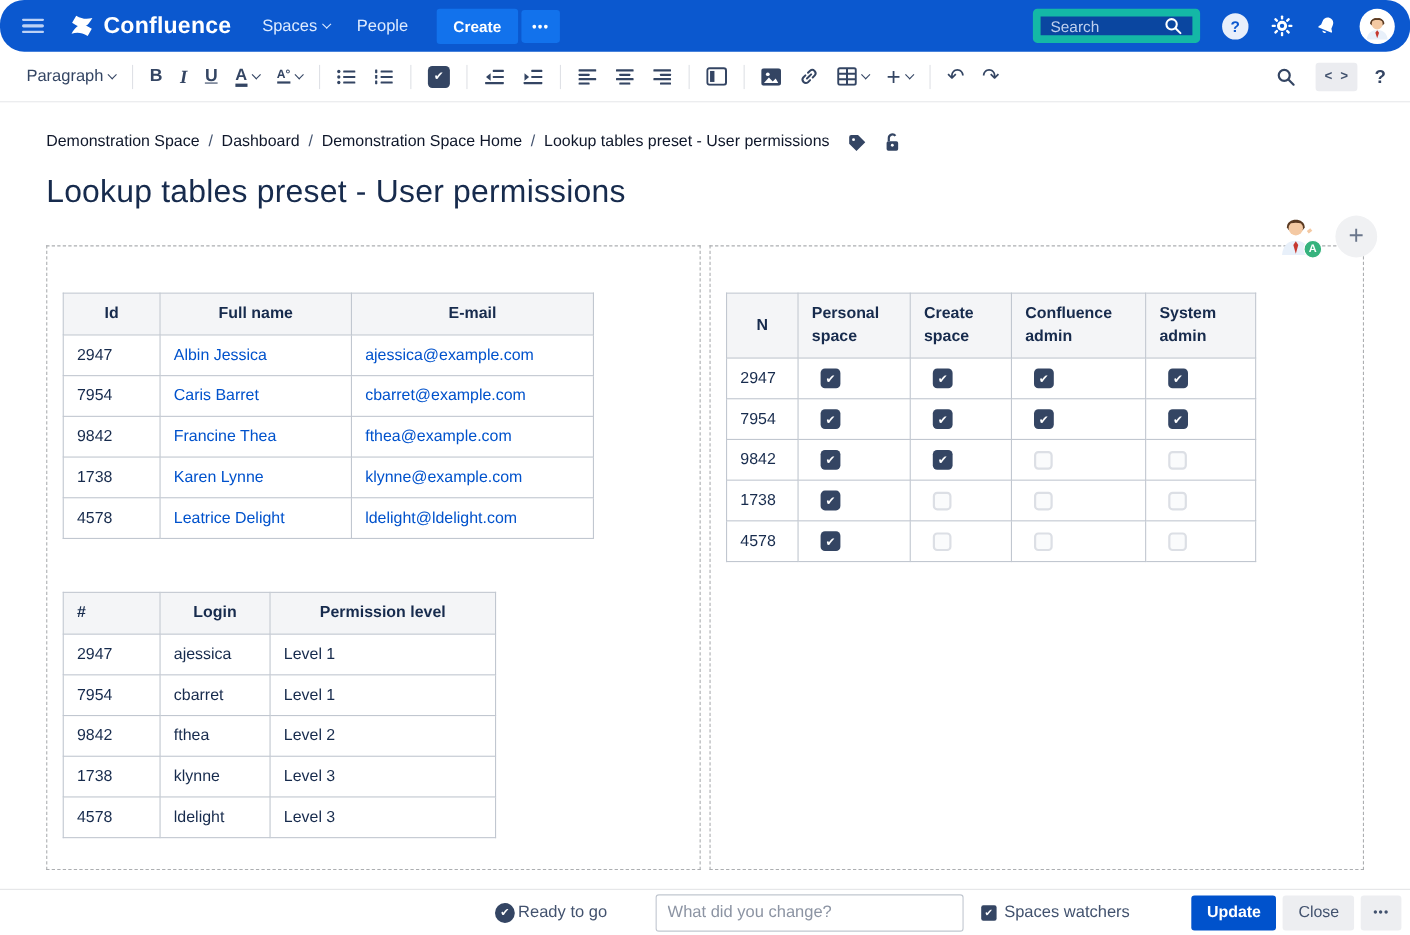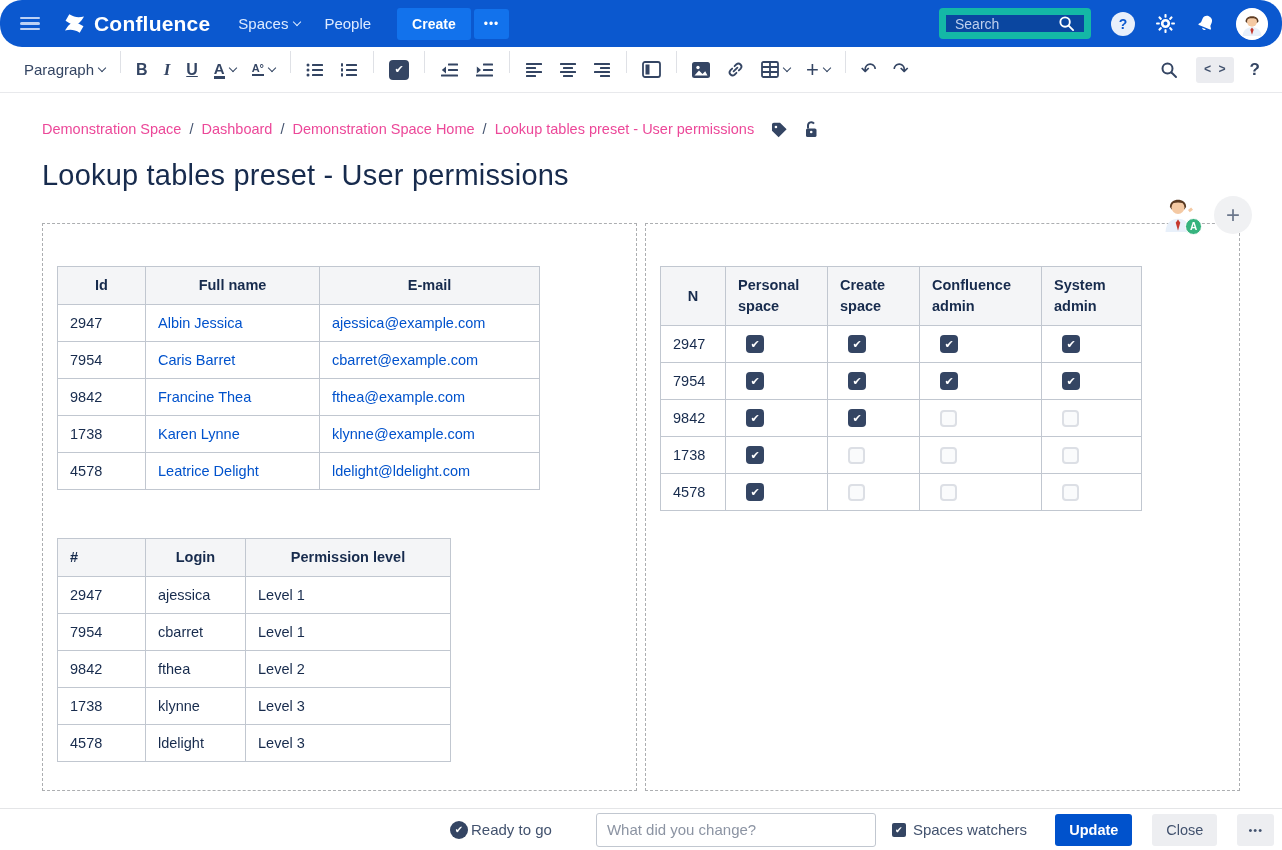--- a/index.html
+++ b/index.html
@@ -25,21 +25,21 @@
                 display:flex; align-items:center; padding:0 9px; }
   .nav-search input { background:transparent; border:none; outline:none; color:#fff; font-size:14px; flex:1; width:100px;
                       font-family:"Liberation Sans",sans-serif; }
   .nav-search input::placeholder { color:#BFD0EE; }
   .help-circ { width:24px; height:24px; border-radius:50%; background:#E8EFFB; color:#0B58CF;
                font-weight:700; font-size:14px; display:flex; align-items:center; justify-content:center; cursor:pointer; }
   .nav-ic { cursor:pointer; display:flex; }
   .avatar-circ { width:32px; height:32px; border-radius:50%; overflow:hidden; background:#fff; cursor:pointer; }
 
   
-  .toolbar { height:46px; display:flex; padding:4px 16px; color:#344563;
+  .toolbar { height:46px; display:flex; align-items:center; padding:4px 16px; color:#344563;
              border-bottom:1px solid #E8E9EC; }
   .titem { display:flex; align-items:center; gap:5px; padding:4px 8px; cursor:pointer; font-size:15px; border-radius:3px; }
   .titem .chev { border-color:#344563; }
   .tdiv { width:1px; height:22px; background:#DFE1E6; margin:0 7px; }
   .b-lbl { font-weight:700; font-size:16px; }
   .i-lbl { font-style:italic; font-family:"Liberation Serif",serif; font-size:17px; font-weight:600; }
   .u-lbl { text-decoration:underline; font-size:16px; font-weight:600; }
   .a-color { font-weight:700; font-size:15px; border-bottom:3px solid #344563; line-height:15px; }
   .a-style { font-weight:700; font-size:11px; border-bottom:2px solid #344563; line-height:11px; }
   .task-ic { width:20px; height:20px; background:#344563; border-radius:4px; color:#fff;
@@ -47,21 +47,21 @@
   .task-ic::after { content:"\2714"; }
   .uglyph { font-size:19px; line-height:16px; }
   .tb-right { margin-left:auto; display:flex; align-items:center; gap:10px; }
   .src-btn { background:#EBECF0; border:none; border-radius:3px; padding:6px 8px; color:#42526E;
              font-weight:700; font-size:12px; cursor:pointer; font-family:"Liberation Mono",monospace; }
   .q-lbl { font-size:17px; font-weight:700; padding:0 6px; cursor:pointer; }
 
   
   .content { position:relative; height:715px; padding:0 42px; }
   .crumb-row { display:flex; align-items:center; padding-top:27px; font-size:14.5px; }
-  .crumb-row a { color:#ec4899; text-decoration:none; cursor:pointer;text-align:center; }
+  .crumb-row a { color:#0f172a; text-decoration:none; cursor:pointer;text-align:center; }
   .crumb-sep { color:#42526E; margin:0 8px; }
   .crumb-icons { display:flex; align-items:center; gap:16px; margin-left:16px; }
   .collab { position:absolute; top:100px; right:30px; display:flex; align-items:center; gap:16px; }
   .collab-av { position:relative; width:40px; height:44px; cursor:pointer; }
   .badge { position:absolute; right:-4px; bottom:2px; width:17px; height:17px; border-radius:50%;
            background:#36B37E; color:#fff; font-size:10px; font-weight:700; display:flex;
            align-items:center; justify-content:center; border:1.5px solid #fff; }
   .plus-circ { width:38px; height:38px; border-radius:50%; background:#F0F1F3; color:#6B778C;
                font-size:24px; font-weight:400; display:flex; align-items:center; justify-content:center; cursor:pointer; }
   h1.page-title { font-size:29px; font-weight:400; color:#172B4D; margin-top:21px; letter-spacing:.2px; }
@@ -93,21 +93,21 @@
                      display:flex; align-items:center; justify-content:center; }
   .comment-input { margin-left:44px; width:280px; height:34px; border:1px solid #C1C7D0; border-radius:3px;
                    padding:0 10px; font-size:15px; color:#8b5cf6; outline:none;
                    font-family:"Liberation Sans",sans-serif; }
   .comment-input::placeholder { color:#8C94A3; }
   .notify { display:flex; align-items:center; gap:7px; margin-left:16px; color:#42526E; font-size:15px; }
   .cbx-sm { width:14px; height:14px; border-radius:2px; }
   .cbx-sm.on { background:#344563; position:relative; }
   .cbx-sm.on::after { content:"\2714"; position:absolute; inset:0; color:#fff; font-size:9px;
                       display:flex; align-items:center; justify-content:center; }
-  .f-right { margin-left:auto; display:flex; align-items:center; gap:20px; }
+  .f-right { margin-left:auto; display:flex; align-items:center; gap:6px; }
   .update-btn { background:#0052CC; color:#fff; border:none; border-radius:3px; font-weight:700;
                 font-size:14.5px; padding:8px 14px; cursor:pointer; font-family:"Liberation Sans",sans-serif; }
   .close-btn { background:#EDEEF1; color:#42526E; border:none; border-radius:3px; font-size:14.5px;
                padding:8px 14px; cursor:pointer; font-family:"Liberation Sans",sans-serif; }
   .fmore-btn { background:#EDEEF1; color:#42526E; border:none; border-radius:3px; font-size:11px;
                letter-spacing:1px; padding:10px 11px; cursor:pointer; }
   svg { display:block; }
 </style>
 </head>
 <body>

